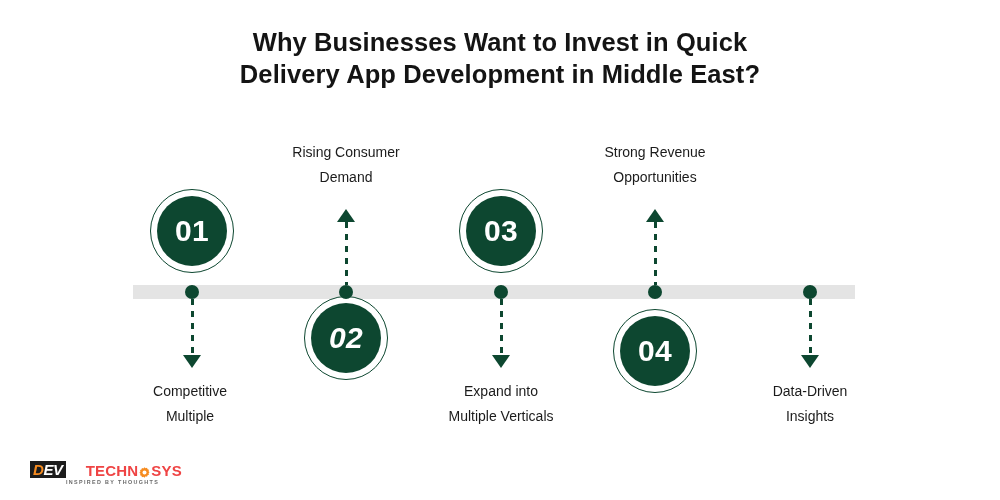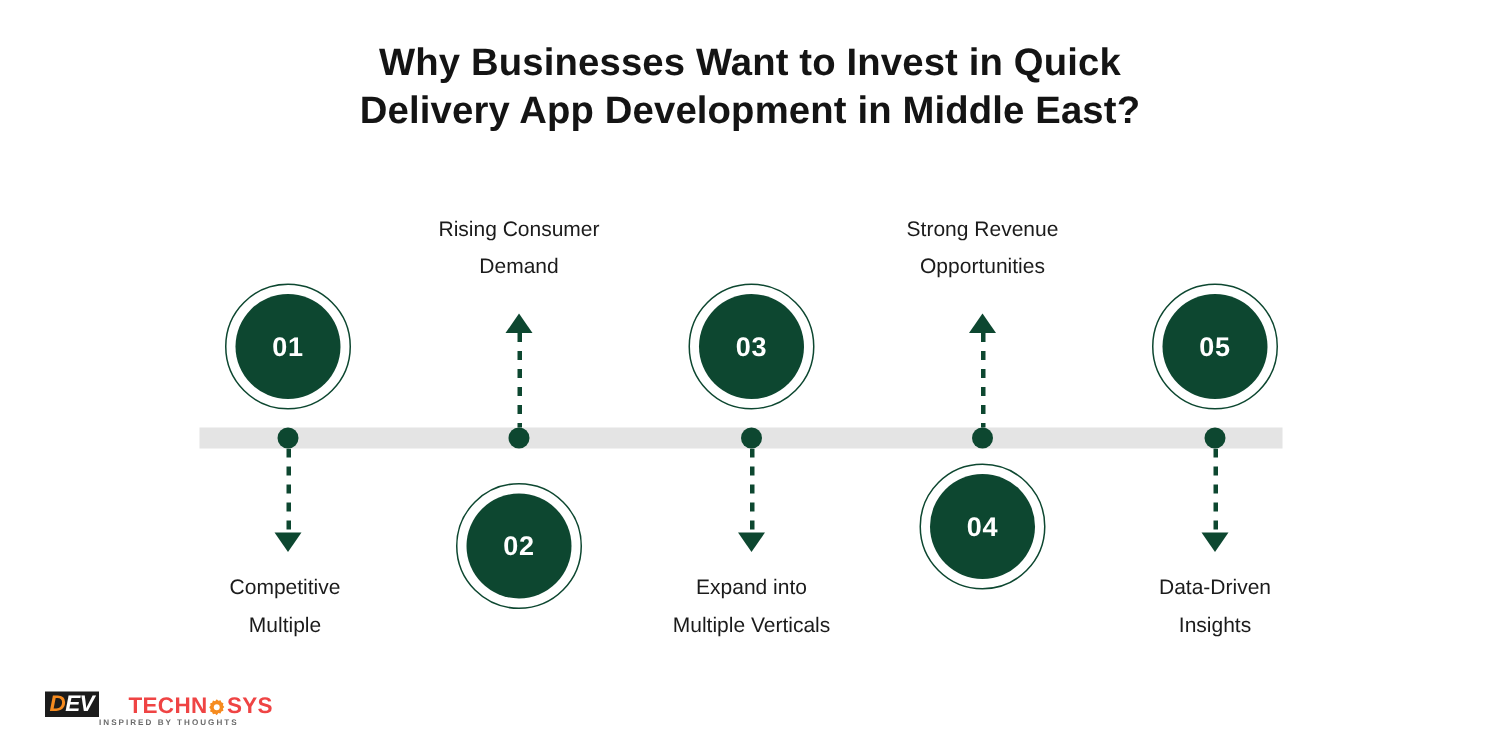--- a/index.html
+++ b/index.html
@@ -61,21 +61,21 @@
   }
   .step-circle .inner {
     width: 70px;
     height: 70px;
     border-radius: 50%;
     background: #0d4730;
     color: #ffffff;
     display: flex;
     align-items: center;
     justify-content: center;
-    font-size: 18px;
+    font-size: 30px;
     font-weight: bold;
     letter-spacing: 0.4px;
   }
 
   
   .bar-dot {
     position: absolute;
     width: 14px;
     height: 14px;
     border-radius: 50%;
@@ -183,21 +183,21 @@
     <div class="inner">01</div>
   </div>
   <div class="bar-dot" style="left:185px;"></div>
   <div class="connector" style="left:190.5px; top:299px; height:57px;"></div>
   <div class="arrowhead down" style="left:183px; top:355px;"></div>
   <div class="step-label" style="left:70px; top:379px;">
     <span class="l">Competitive</span>
     <span class="l">Multiple</span>
   </div>
 
-  <div class="step-circle" style="left:304px; top:322px;">
+  <div class="step-circle" style="left:304px; top:296px;font-style:italic;">
     <div class="inner">02</div>
   </div>
   <div class="bar-dot" style="left:339px;"></div>
   <div class="connector" style="left:344.5px; top:222px; height:63px;"></div>
   <div class="arrowhead up" style="left:337px; top:209px;"></div>
   <div class="step-label" style="left:226px; top:140px;">
     <span class="l">Rising Consumer</span>
     <span class="l">Demand</span>
   </div>
 
@@ -216,23 +216,20 @@
     <div class="inner">04</div>
   </div>
   <div class="bar-dot" style="left:648px;"></div>
   <div class="connector" style="left:653.5px; top:222px; height:63px;"></div>
   <div class="arrowhead up" style="left:646px; top:209px;"></div>
   <div class="step-label" style="left:535px; top:140px;">
     <span class="l">Strong Revenue</span>
     <span class="l">Opportunities</span>
   </div>
 
-  <div class="step-circle" style="left:768px; top:189px;">
-    <div class="inner">05</div>
-  </div>
   <div class="bar-dot" style="left:803px;"></div>
   <div class="connector" style="left:808.5px; top:299px; height:57px;"></div>
   <div class="arrowhead down" style="left:801px; top:355px;"></div>
   <div class="step-label" style="left:690px; top:379px;">
     <span class="l">Data-Driven</span>
     <span class="l">Insights</span>
   </div>
 
   <div class="logo">
     <div class="logo-top">

